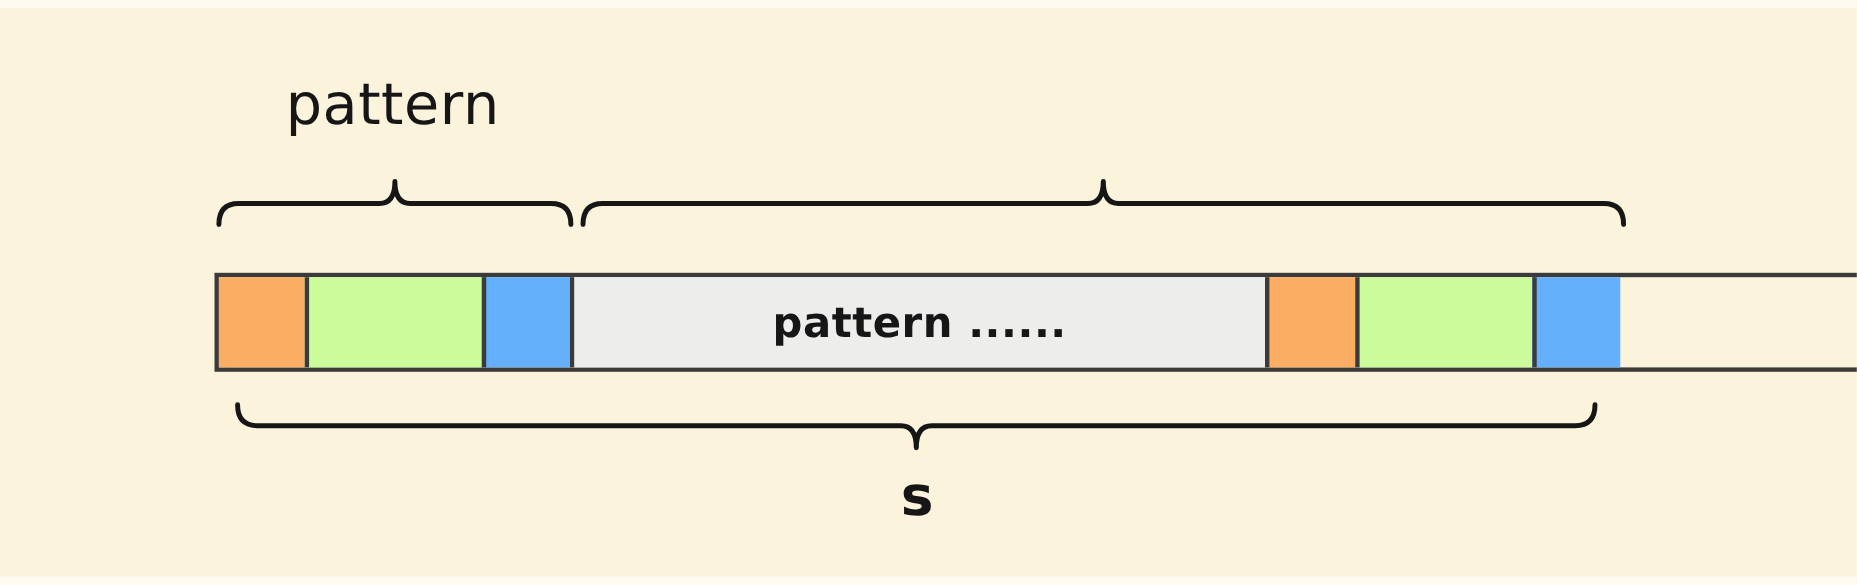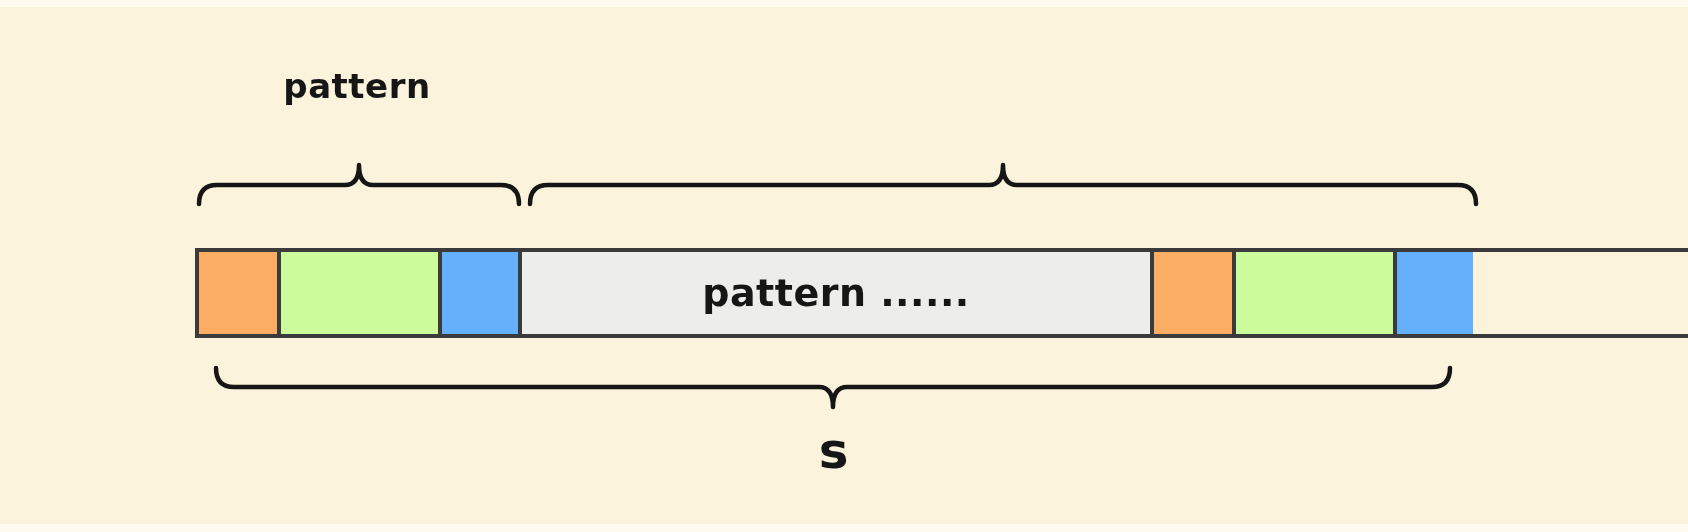--- a/index.html
+++ b/index.html
@@ -17,22 +17,22 @@
     left: 0;
     width: 100%;
     background: var(--page_edge, #FFFBF0);
   }
   #edge-top { top: 0; height: 7px; }
   #edge-bottom { bottom: 0; height: 8px; }
 
   .big-label {
     position: absolute;
     transform: translateX(-50%);
-    font-size: 34px;
-    font-weight: 700;
+    font-size: 52px;
+    font-weight: 400;
     letter-spacing: 0.5px;
     line-height: 1.1;
     white-space: nowrap;
   }
   #label-pattern { left: 357px; top: 68px; }
   #label-repeats { left: 1005px; top: 68px; }
   #label-s {
     left: 834px; top: 424px;
     font-size: 50px;
     font-weight: 700;

